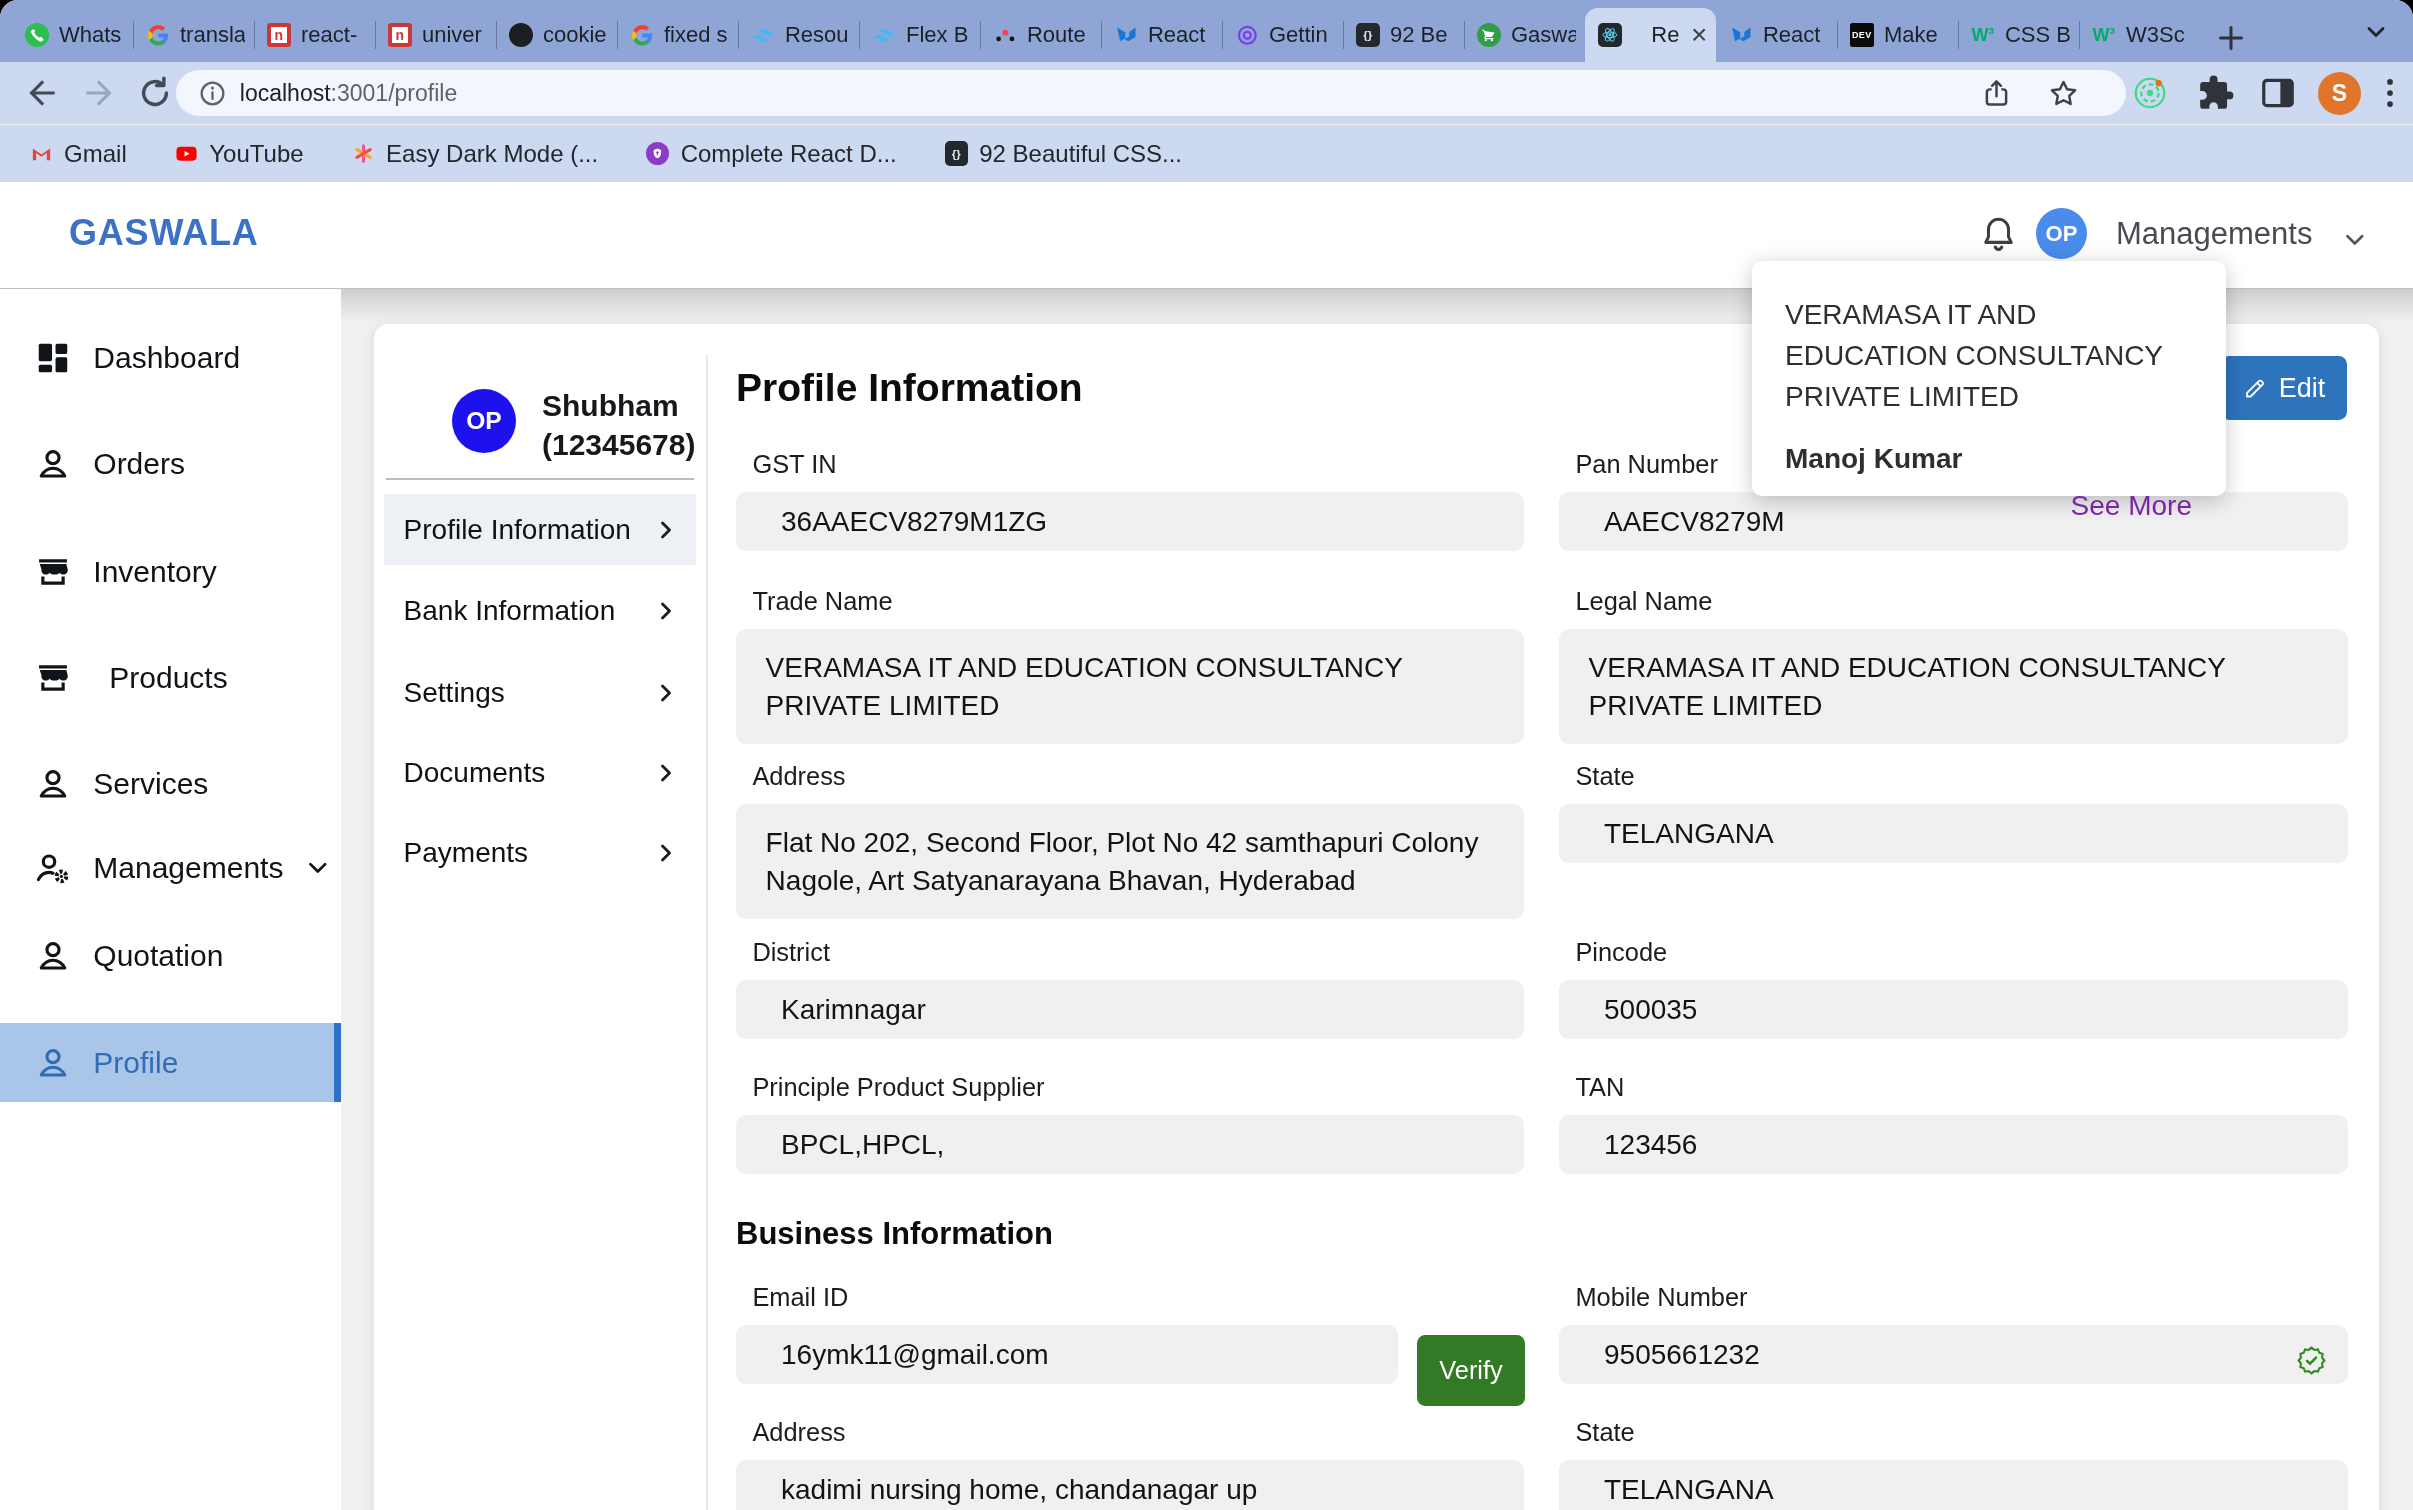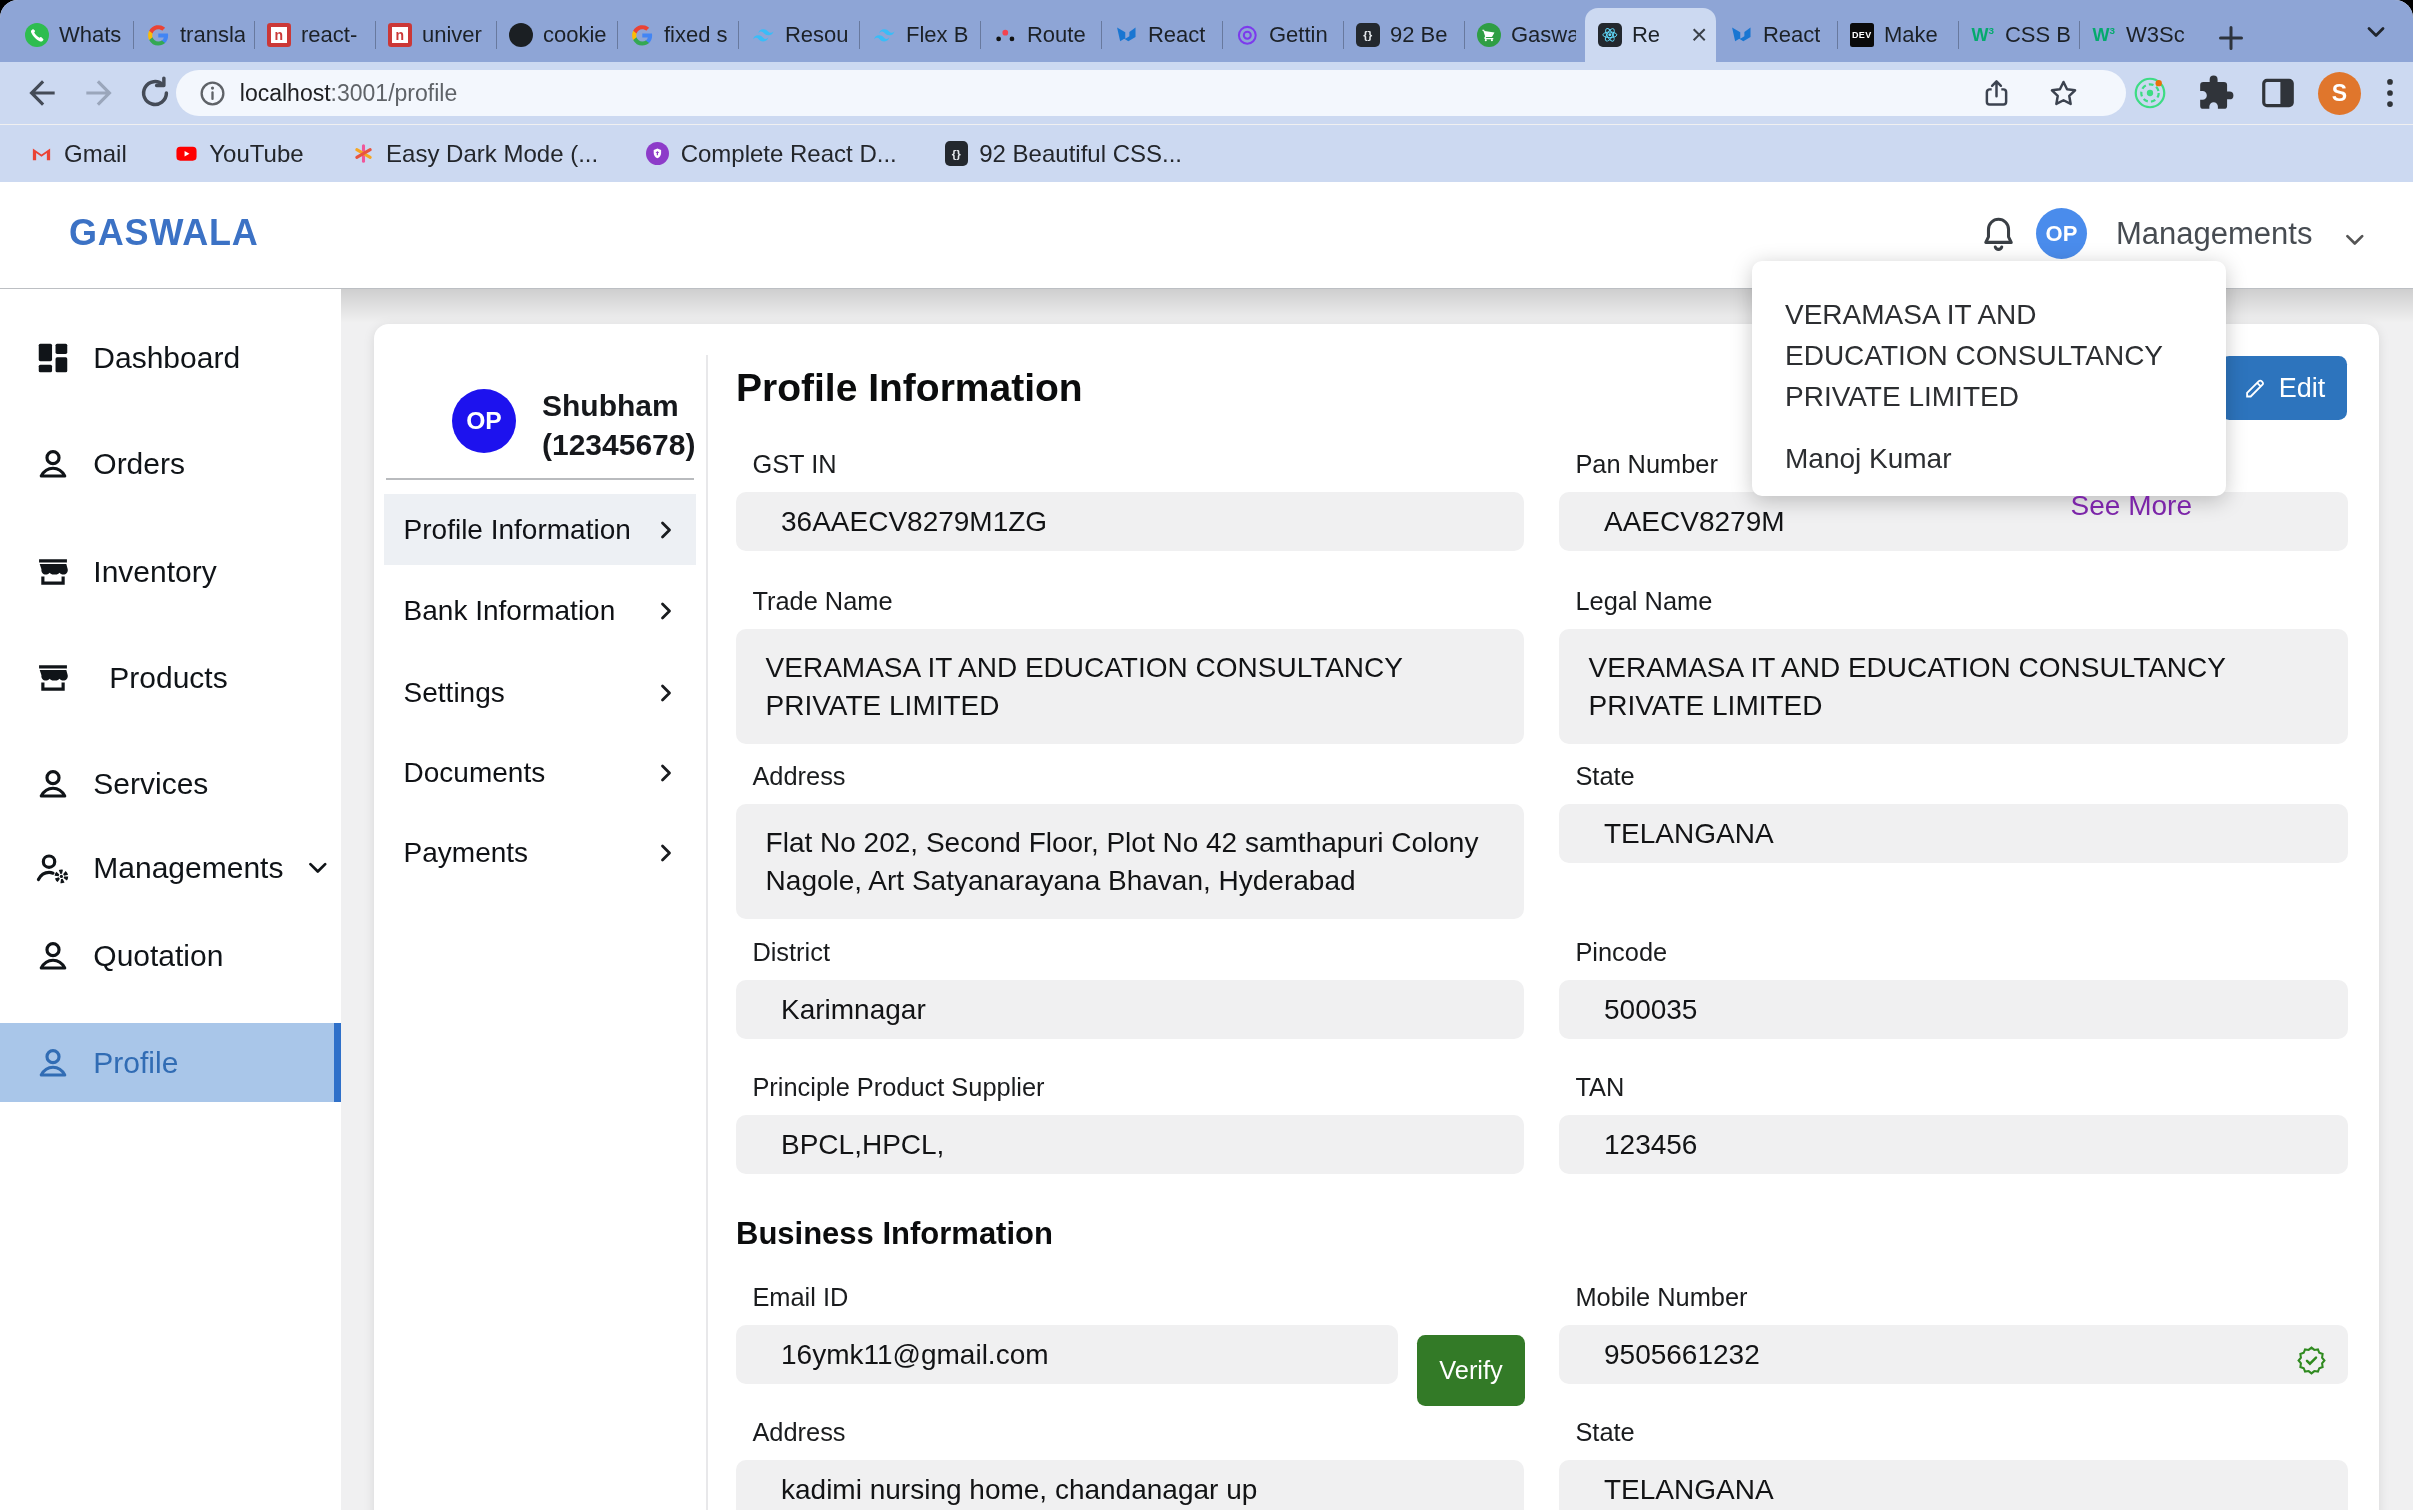--- a/index.html
+++ b/index.html
@@ -7,21 +7,21 @@
   .screen{position:relative;width:2413px;height:1510px;background:#000;overflow:hidden;}
   .chrome{position:absolute;inset:0;border-radius:18px 18px 0 0;overflow:hidden;background:#f0f0f1;}
 
   
   .tabstrip{position:absolute;left:0;top:0;width:100%;height:62px;background:#8ea5d6;}
   .tabs{position:absolute;left:11.5px;top:8.2px;height:54px;display:flex;}
   .tab{position:relative;width:121px;height:54px;display:flex;align-items:center;padding:0 8.2px 0 13px;
        box-sizing:border-box;gap:9.9px;overflow:hidden;cursor:pointer;}
   .tab .tlabel{font-size:22px;color:#1c2127;white-space:nowrap;overflow:hidden;}
   .tab.divider::before{content:"";position:absolute;left:0;top:13px;height:28px;width:1.6px;background:#68799e;}
-  .tab.active{background:#ccd9f1;border-radius:13px 13px 0 0;width:131px;}
+  .tab.active{background:#ccd9f1;border-radius:13px 13px 0 0;width:131px;text-align:right;}
   .tab.active .tlabel{flex:1;}
   .tclose{font-size:28px;color:#3a4048;line-height:1;margin-left:1.6px;}
   .fav{width:24.6px;height:24.6px;flex:none;display:flex;align-items:center;justify-content:center;}
   .fav svg{width:24.6px;height:24.6px;}
   .newtab{margin:11.5px 0 0 13px;width:36px;height:36px;flex:none;}
   .strip-chev{position:absolute;right:23px;top:18px;width:28px;height:28px;color:#222;}
 
   
   .toolbar{position:absolute;left:0;top:62px;width:100%;height:62px;background:#ccd9f1;}
   .navbtn{position:absolute;top:11.5px;width:38px;height:38px;}
@@ -98,21 +98,21 @@
 
   .editbtn{position:absolute;left:2221px;top:356px;width:126px;height:64px;background:var(--c-edit_button,#2d74bd);
      border-radius:8.2px;color:#fff;font-size:27px;display:flex;align-items:center;justify-content:center;gap:11.5px;
      z-index:10;cursor:pointer;border:none;}
   .editbtn svg{width:24.6px;height:24.6px;}
 
   
   .popup{position:absolute;left:1752px;top:261px;width:474px;height:235px;background:#fff;border-radius:9.9px;
      box-shadow:0 4.9px 21.3px rgba(0,0,0,.22);z-index:40;box-sizing:border-box;padding:33px 34px 0 33px;}
   .popup .company{font-size:28px;line-height:41px;color:#2c2e31;}
-  .popup .person{font-size:28px;color:#2c2e31;margin-top:26px;}
+  .popup .person{font-size:28px;color:#2c2e31;margin-top:26px;font-weight:bold;}
   .popup .seemore{font-size:28px;color:var(--c-see_more,#7b24a8);text-align:right;margin-top:14.8px;cursor:pointer;}
 </style>
 </head>
 <body>
 
 <div class="screen">
   <div class="chrome">
 
     <div class="tabstrip">
       <div class="tabs">

